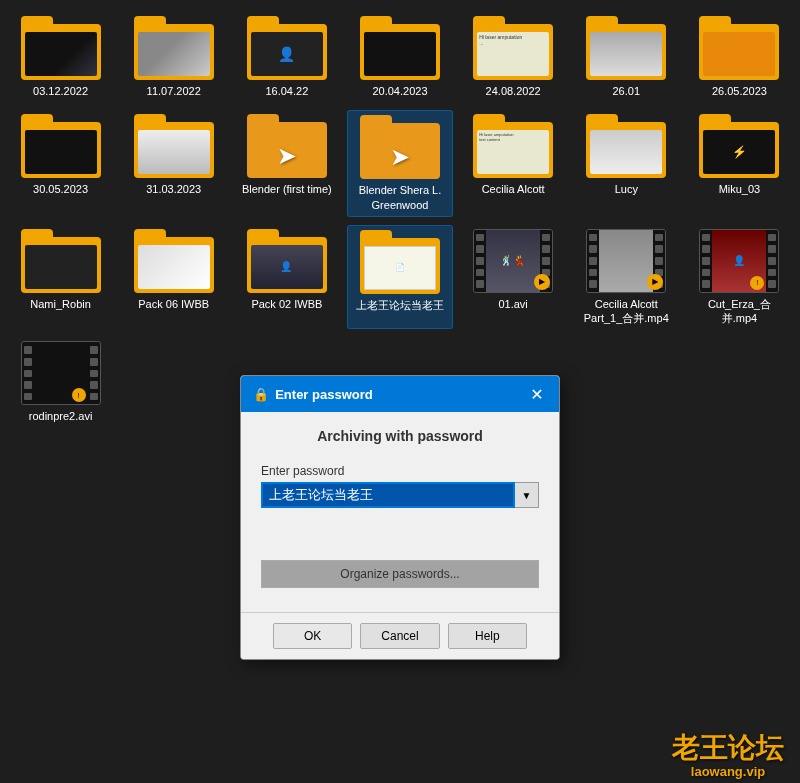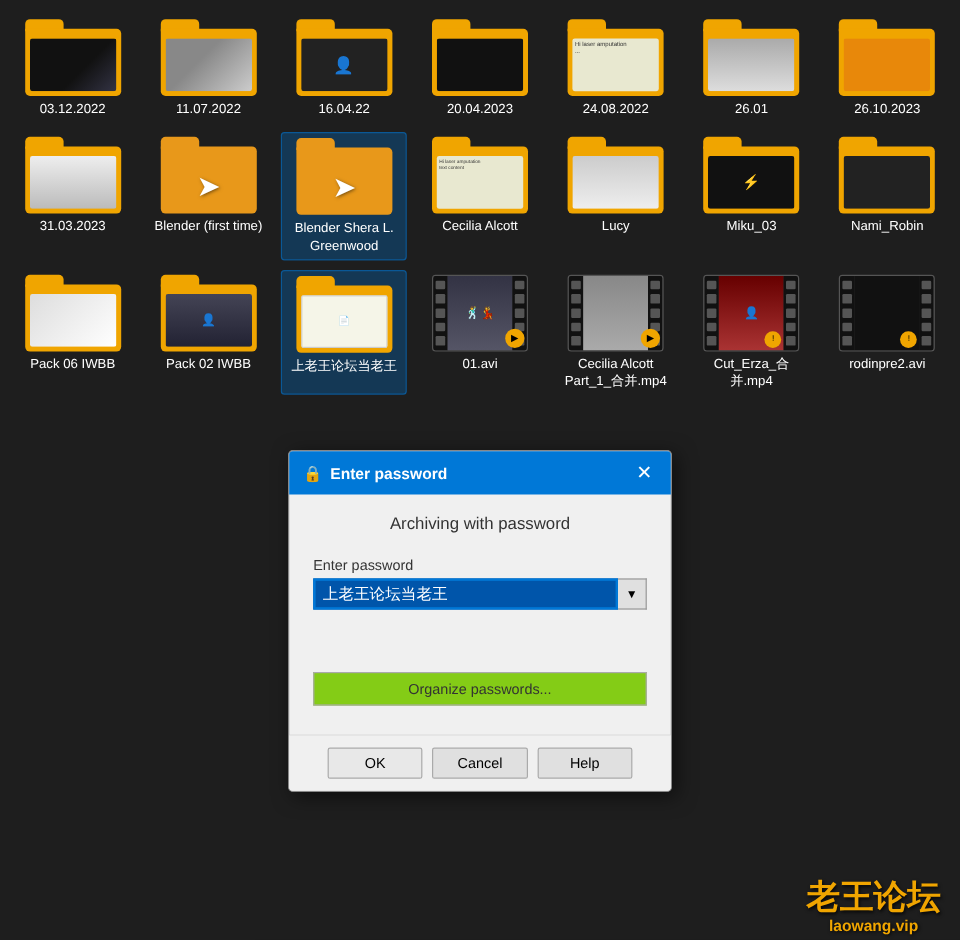--- a/index.html
+++ b/index.html
@@ -205,21 +205,21 @@
 
     .dialog-body {
       padding: 16px 20px;
     }
 
     .dialog-subtitle {
       text-align: center;
       font-size: 14px;
       color: #333;
       margin-bottom: 20px;
-      font-weight: 400;
+      font-weight: 700;
     }
 
     .dialog-field-label {
       font-size: 12px;
       color: #333;
       margin-bottom: 4px;
     }
 
     .dialog-input-row {
       display: flex;
@@ -270,21 +270,21 @@
     }
 
     .dialog-checkbox-label {
       font-size: 12px;
       color: #333;
     }
 
     .dialog-organize-btn {
       width: 100%;
       height: 28px;
-      background: #84cc16;
+      background: #a3a3a3;
       border: 1px solid #aaa;
       font-size: 12px;
       cursor: pointer;
       margin-top: 16px;
       margin-bottom: 8px;
       color: #333;
     }
 
     .dialog-footer {
       border-top: 1px solid #ccc;
@@ -436,23 +436,34 @@
 
   <div class="file-item">
     <div class="folder-icon">
       <div class="folder-tab"></div>
       <div class="folder-body">
         <div class="folder-thumb">
             <div class="folder-thumb-inner" style="background:#e8880a;"></div>
           </div>
       </div>
     </div>
-    <span class="file-label">26.10.2023</span>
-  </div>
-
+    <span class="file-label">26.05.2023</span>
+  </div>
+
+  <div class="file-item">
+    <div class="folder-icon">
+      <div class="folder-tab"></div>
+      <div class="folder-body">
+        <div class="folder-thumb">
+            <div class="folder-thumb-inner" style="background:#111;"></div>
+          </div>
+      </div>
+    </div>
+    <span class="file-label">30.05.2023</span>
+  </div>
 
   <div class="file-item">
     <div class="folder-icon">
       <div class="folder-tab"></div>
       <div class="folder-body">
         <div class="folder-thumb">
             <div class="folder-thumb-inner" style="background:linear-gradient(#eee,#bbb);"></div>
           </div>
       </div>
     </div>

